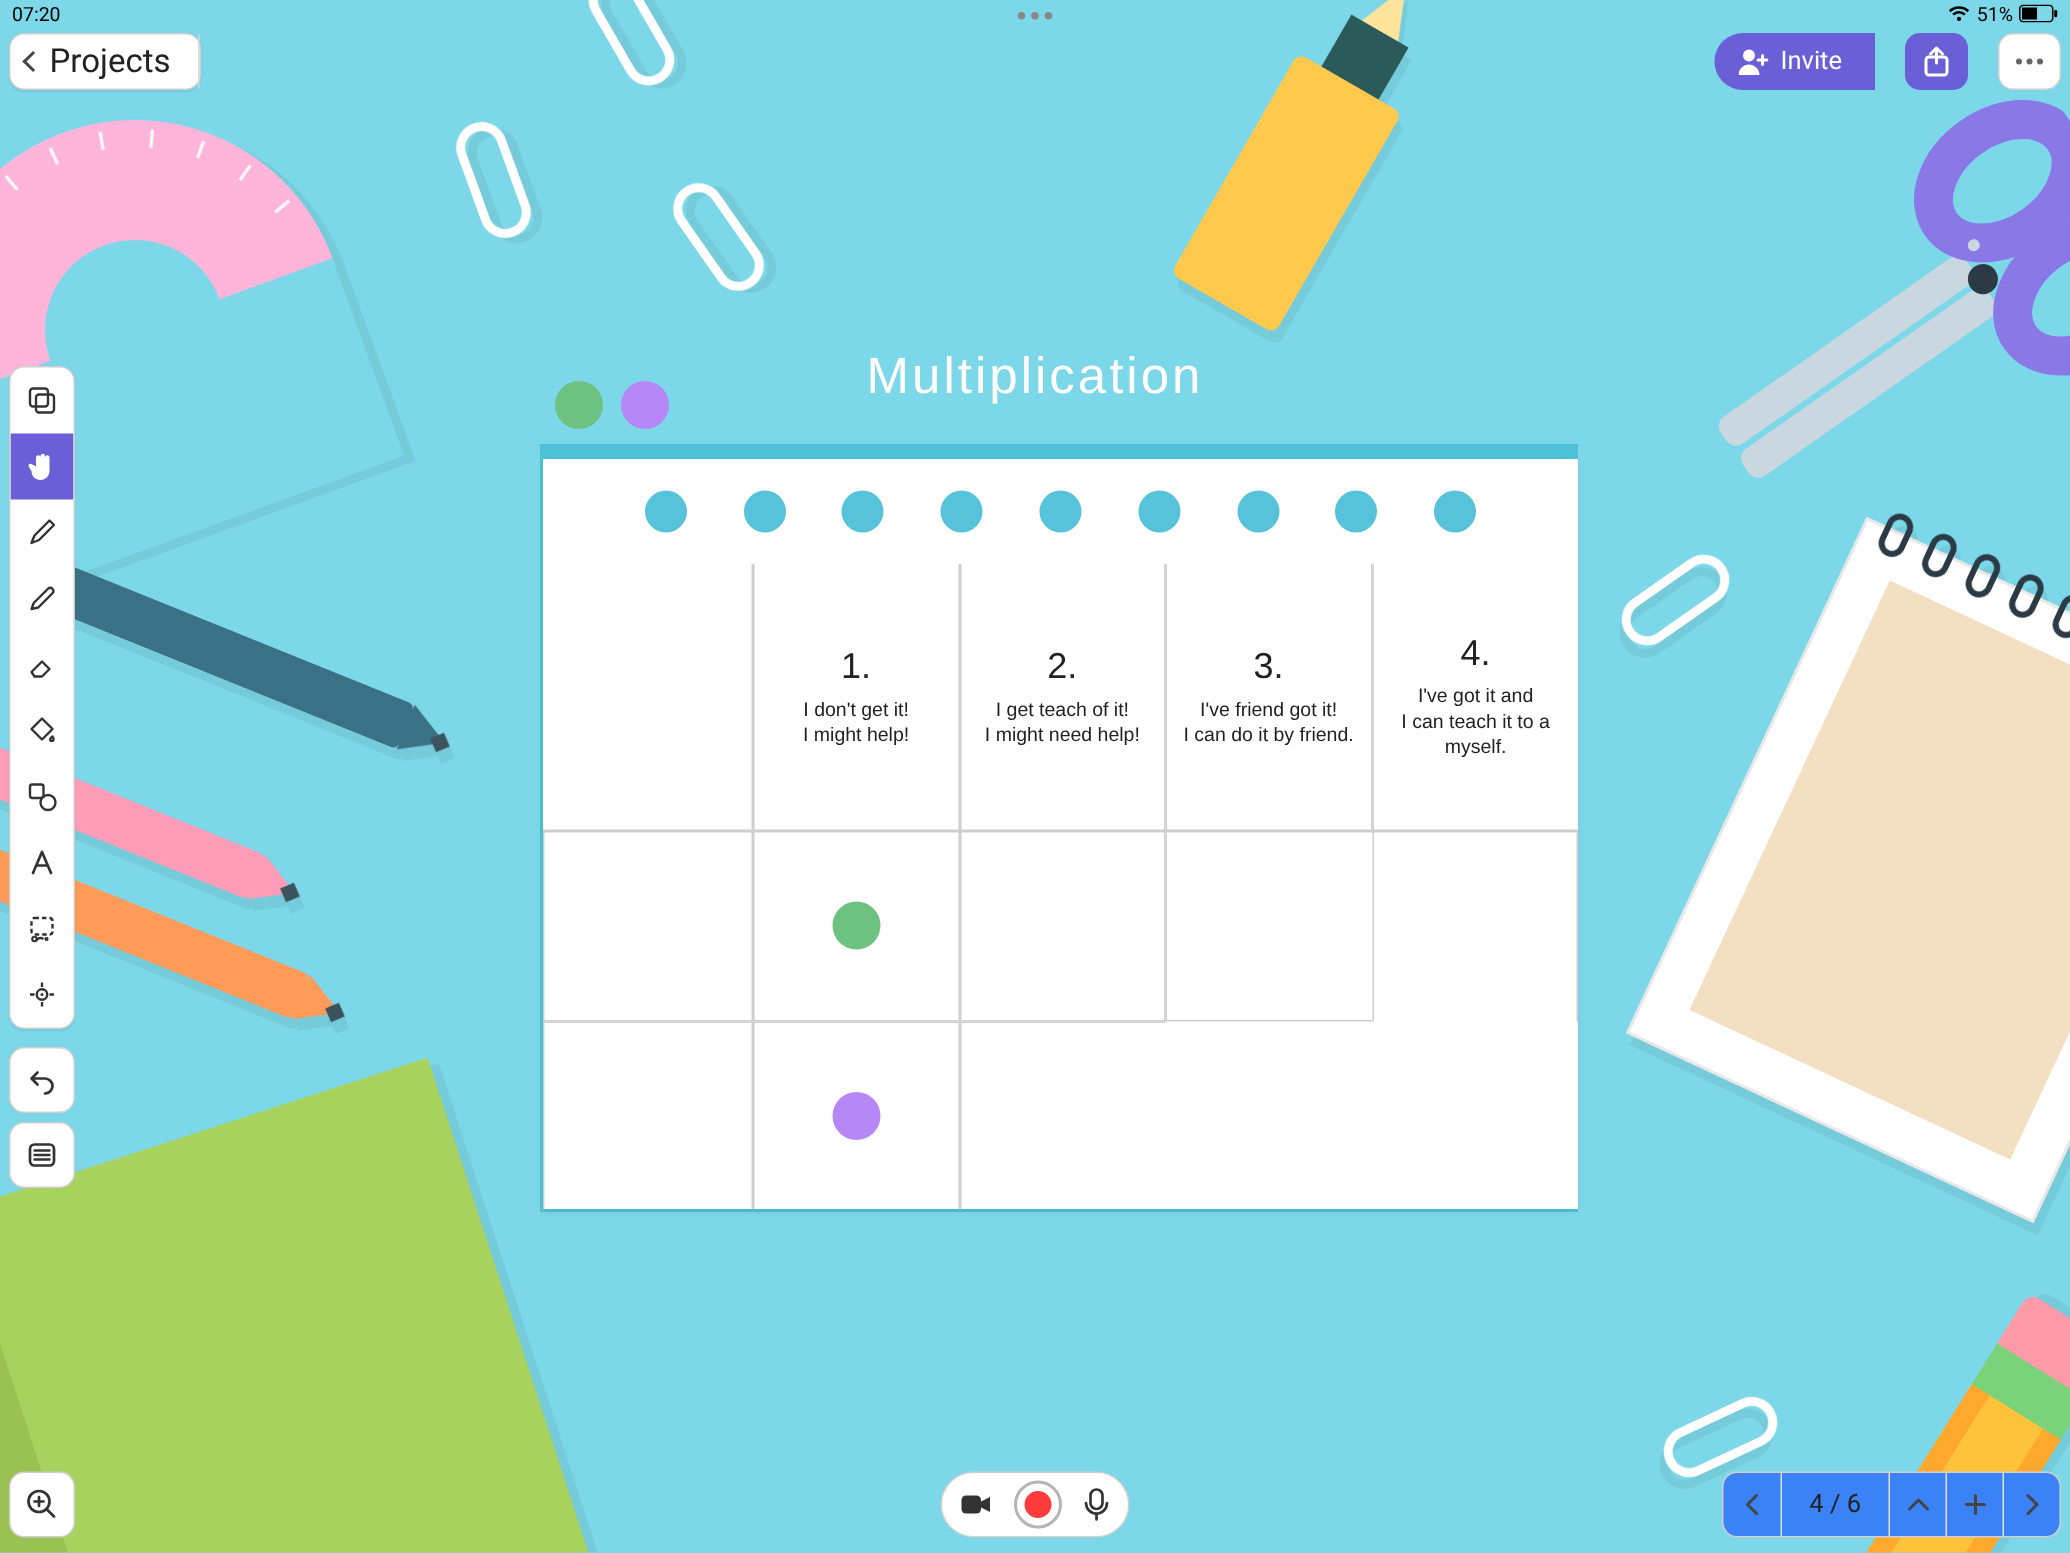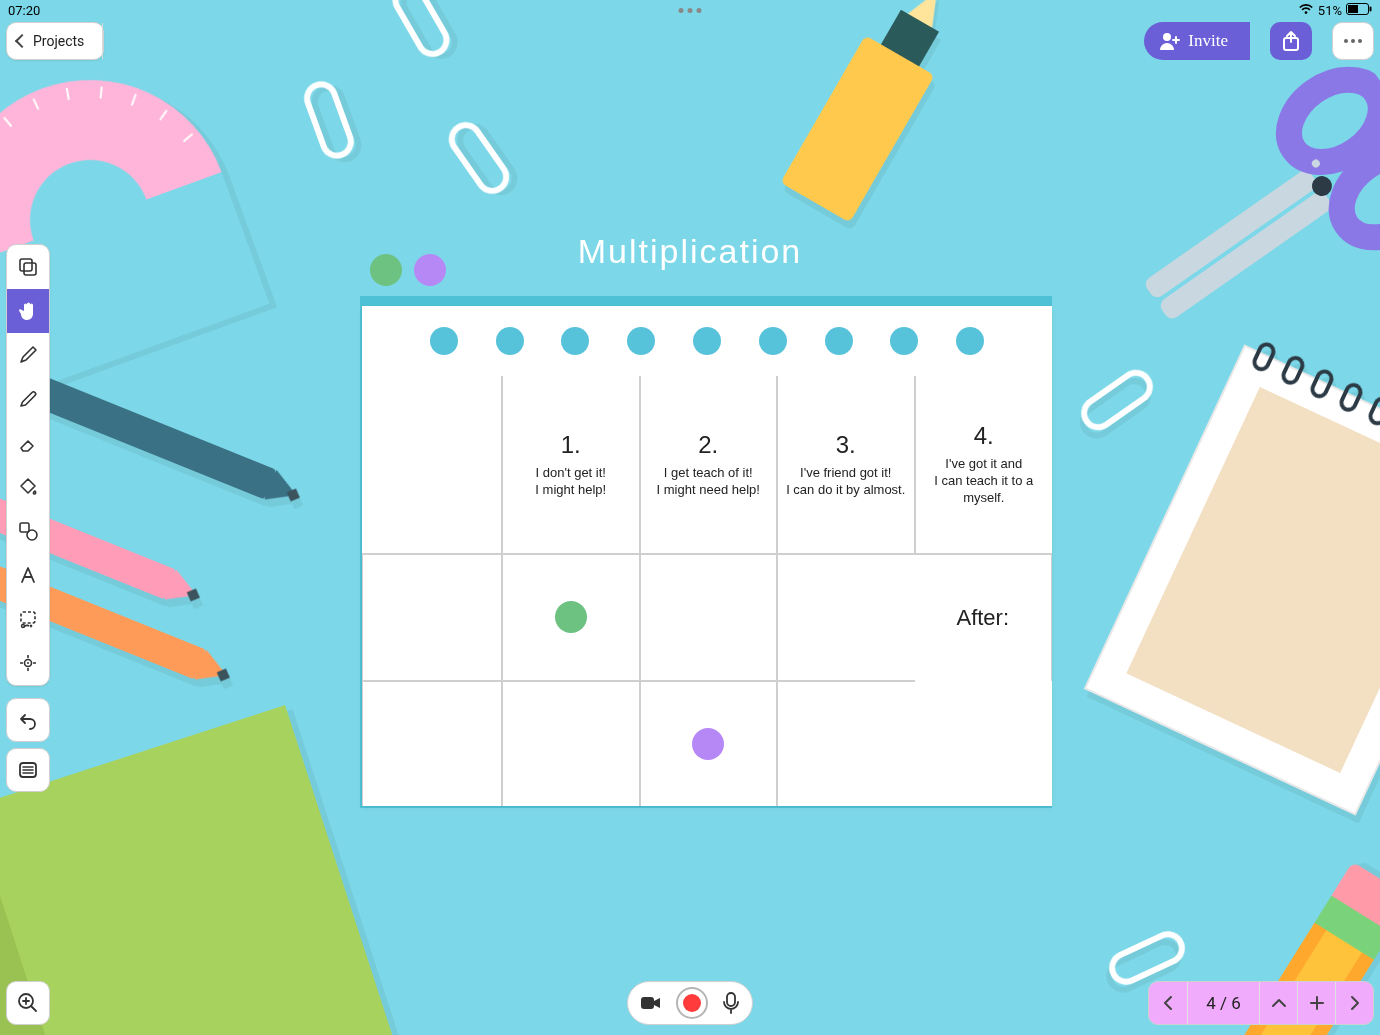--- a/index.html
+++ b/index.html
@@ -7,27 +7,27 @@
   body { position:relative; background:#7cd8e8; }
 
   
   .status-bar{position:absolute;top:0;left:0;right:0;height:20px;background:transparent;display:flex;align-items:center;justify-content:space-between;padding:0 8px;font-size:13px;color:#000;z-index:50;}
   .status-right{display:flex;align-items:flex-start;gap:4px;}
   .status-center{position:absolute;left:50%;transform:translateX(-50%);display:flex;gap:4px;}
   .tiny-dot{width:5px;height:5px;border-radius:50%;background:#888;}
 
   
   .top-left-group{position:absolute;top:22px;left:6px;height:38px;display:flex;background:#fff;border:1px solid #d0d0d0;border-radius:10px;box-shadow:0 1px 2px rgba(0,0,0,.08);z-index:40;}
-  .projects-btn{display:flex;align-items:center;gap:6px;padding:0 18px 0 10px;font-size:14px;color:#222;border-right:1px solid #d8d8d8;cursor:pointer;}
+  .projects-btn{display:flex;align-items:center;gap:6px;padding:0 18px 0 10px;font-size:22px;color:#222;border-right:1px solid #d8d8d8;cursor:pointer;}
   .chev-left{display:inline-block;width:10px;height:10px;border-left:2px solid #444;border-bottom:2px solid #444;transform:rotate(45deg);}
   .target-btn{display:flex;align-items:center;gap:10px;padding:0 18px;font-size:17px;color:#222;cursor:pointer;}
   .chev-down{display:inline-block;width:10px;height:10px;border-right:2px solid #444;border-bottom:2px solid #444;transform:rotate(45deg);margin-bottom:4px;}
 
   
-  .top-right-group{position:absolute;top:22px;right:6px;height:38px;display:flex;gap:16px;z-index:40;font-family:Liberation Serif, serif;}
+  .top-right-group{position:absolute;top:22px;right:6px;height:38px;display:flex;gap:16px;z-index:40;}
   .invite-btn{background:#6a5fd6;border-radius:19px 0 0 19px;display:flex;align-items:center;gap:8px;padding:0 22px 0 16px;color:#fff;font-size:17px;cursor:pointer;}
   .invite-icon svg{display:block;}
   .share-btn{background:#6a5fd6;width:42px;border-radius:10px;margin-left:4px;display:flex;align-items:center;justify-content:center;cursor:pointer;}
   .more-btn{background:#fff;border:1px solid #d0d0d0;width:42px;border-radius:10px;margin-left:4px;display:flex;align-items:center;justify-content:center;cursor:pointer;gap:3px;}
   .mini-dot{width:4px;height:4px;border-radius:50%;background:#666;}
 
   
   .left-toolbar{position:absolute;left:6px;top:244px;width:44px;background:#fff;border:1px solid #d0d0d0;border-radius:10px;display:flex;flex-direction:column;box-shadow:0 1px 2px rgba(0,0,0,.08);z-index:40;overflow:hidden;}
   .tool{width:42px;height:44px;display:flex;align-items:center;justify-content:center;color:#333;cursor:pointer;}
   .tool.active{background:#6a5fd6;color:#fff;}
@@ -36,21 +36,21 @@
 
   
   .zoom-btn{position:absolute;left:6px;bottom:10px;width:44px;height:44px;background:#fff;border:1px solid #d0d0d0;border-radius:10px;display:flex;align-items:center;justify-content:center;z-index:40;cursor:pointer;}
 
   
   .record-bar{position:absolute;left:50%;bottom:10px;transform:translateX(-50%);height:44px;background:#fff;border:1px solid #d0d0d0;border-radius:22px;display:flex;align-items:center;padding:0 12px;gap:14px;z-index:40;}
   .record-circle{width:32px;height:32px;border:2px solid #b5b5b5;border-radius:50%;display:flex;align-items:center;justify-content:center;cursor:pointer;}
   .record-dot{width:18px;height:18px;background:#ff3b3b;border-radius:50%;}
 
   
-  .pager{position:absolute;right:6px;bottom:10px;height:44px;background:#f0abfc;border:1px solid #d0d0d0;border-radius:10px;display:flex;align-items:stretch;z-index:40;overflow:hidden;}
+  .pager{position:absolute;right:6px;bottom:10px;height:44px;background:#3b82f6;border:1px solid #d0d0d0;border-radius:10px;display:flex;align-items:stretch;z-index:40;overflow:hidden;}
   .pager-btn{width:38px;display:flex;align-items:center;justify-content:center;border-left:1px solid #e0e0e0;cursor:pointer;color:#444;}
   .pager-btn:first-child{border-left:none;}
   .pager-label{width:72px;display:flex;align-items:center;justify-content:center;font-size:17px;color:#222;border-left:1px solid #e0e0e0;}
 
   
   .canvas{position:absolute;inset:0;z-index:1;overflow:hidden;}
   .shadow{filter:drop-shadow(6px 6px 0 rgba(0,0,0,.06));}
 
   
   .protractor{position:absolute;left:-50px;top:80px;width:280px;height:280px;border-radius:50%;background:#ffb5d9;transform:rotate(-20deg);}
@@ -377,38 +377,35 @@
       <span class="hdr-line">I might help!</span>
     </div>
     <div class="cell no-border-top">
       <span class="hdr-num">2.</span>
       <span class="hdr-line">I get teach of it!</span>
       <span class="hdr-line">I might need help!</span>
     </div>
     <div class="cell no-border-top">
       <span class="hdr-num">3.</span>
       <span class="hdr-line">I've friend got it!</span>
-      <span class="hdr-line">I can do it by almost.</span>
+      <span class="hdr-line">I can do it by friend.</span>
     </div>
     <div class="cell no-border-top" style="border-right:none">
       <span class="hdr-num">4.</span>
       <span class="hdr-line">I've got it and</span>
       <span class="hdr-line">I can teach it to a myself.</span>
     </div>
 
     <div class="cell"></div>
     <div class="cell">
       <div class="dot-marker" style="background:#6dc181"></div>
     </div>
     <div class="cell"></div>
     <div class="cell" style="border-right:none"></div>
 
-    <div class="cell no-border-left" style="border-bottom:none">
-      <span class="row-label">After:</span>
-    </div>
     <div class="cell" style="border-bottom:none"></div>
     <div class="cell" style="border-bottom:none"></div>
     <div class="cell" style="border-bottom:none">
       <div class="dot-marker" style="background:#b688f5"></div>
     </div>
     <div class="cell" style="border-bottom:none;border-right:none"></div>
   </div>
 </div>
 
 </body></html>

